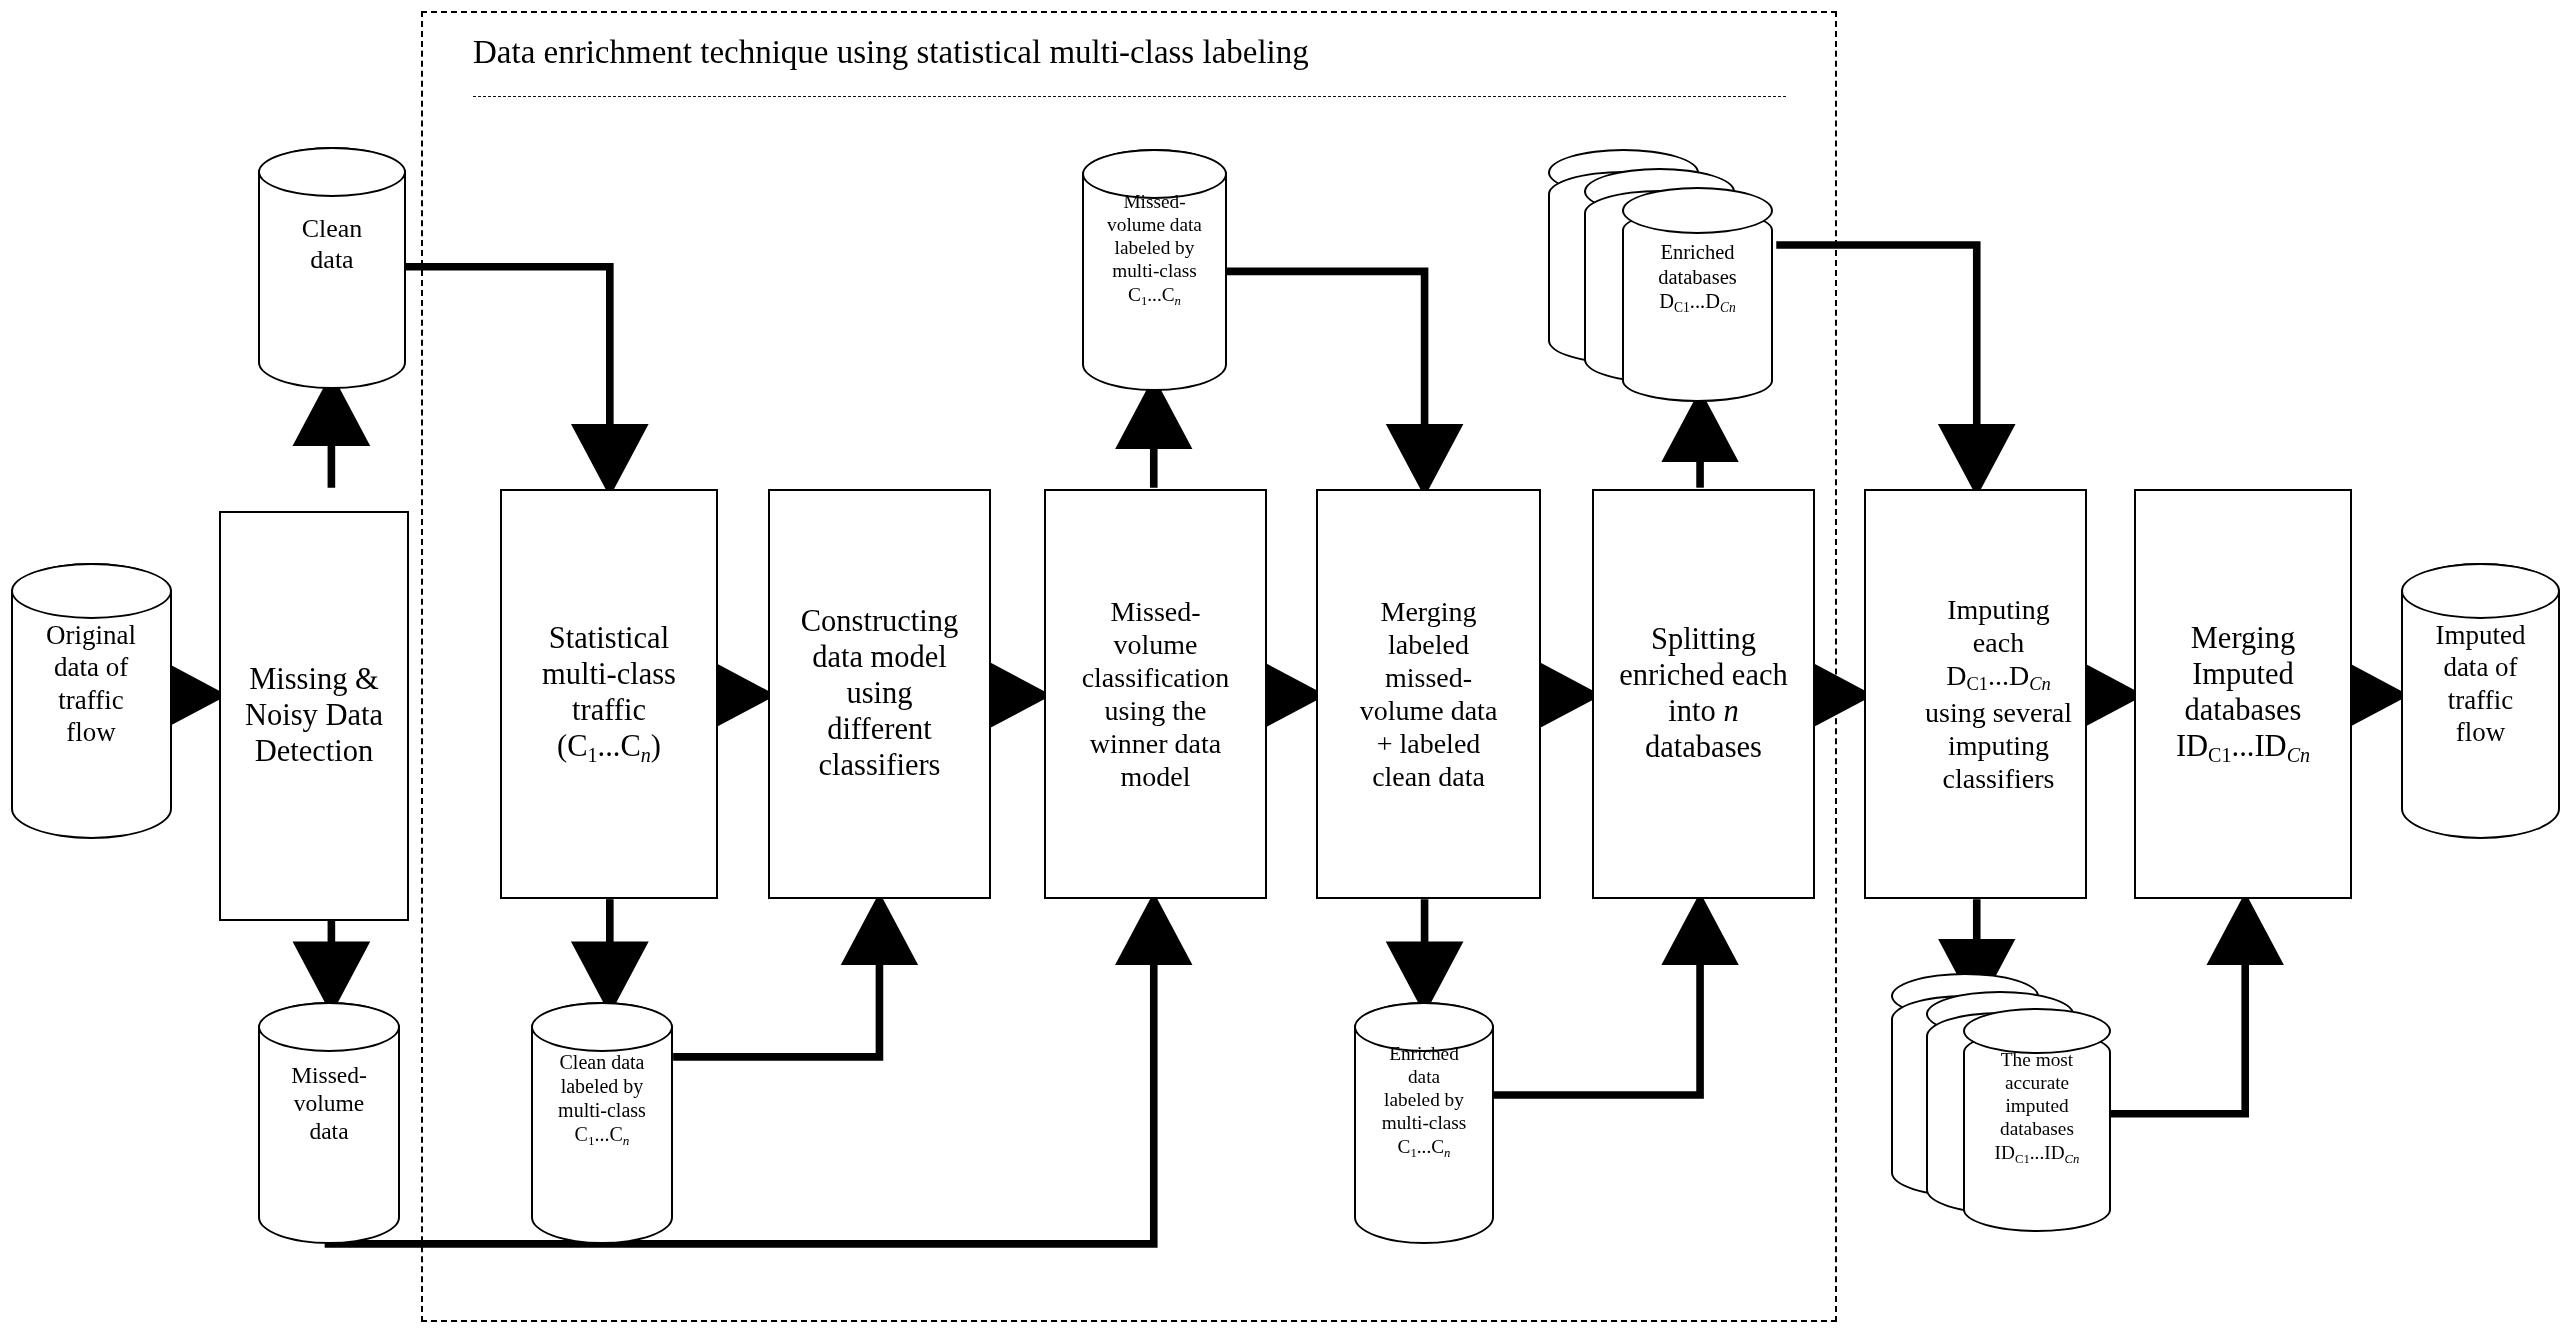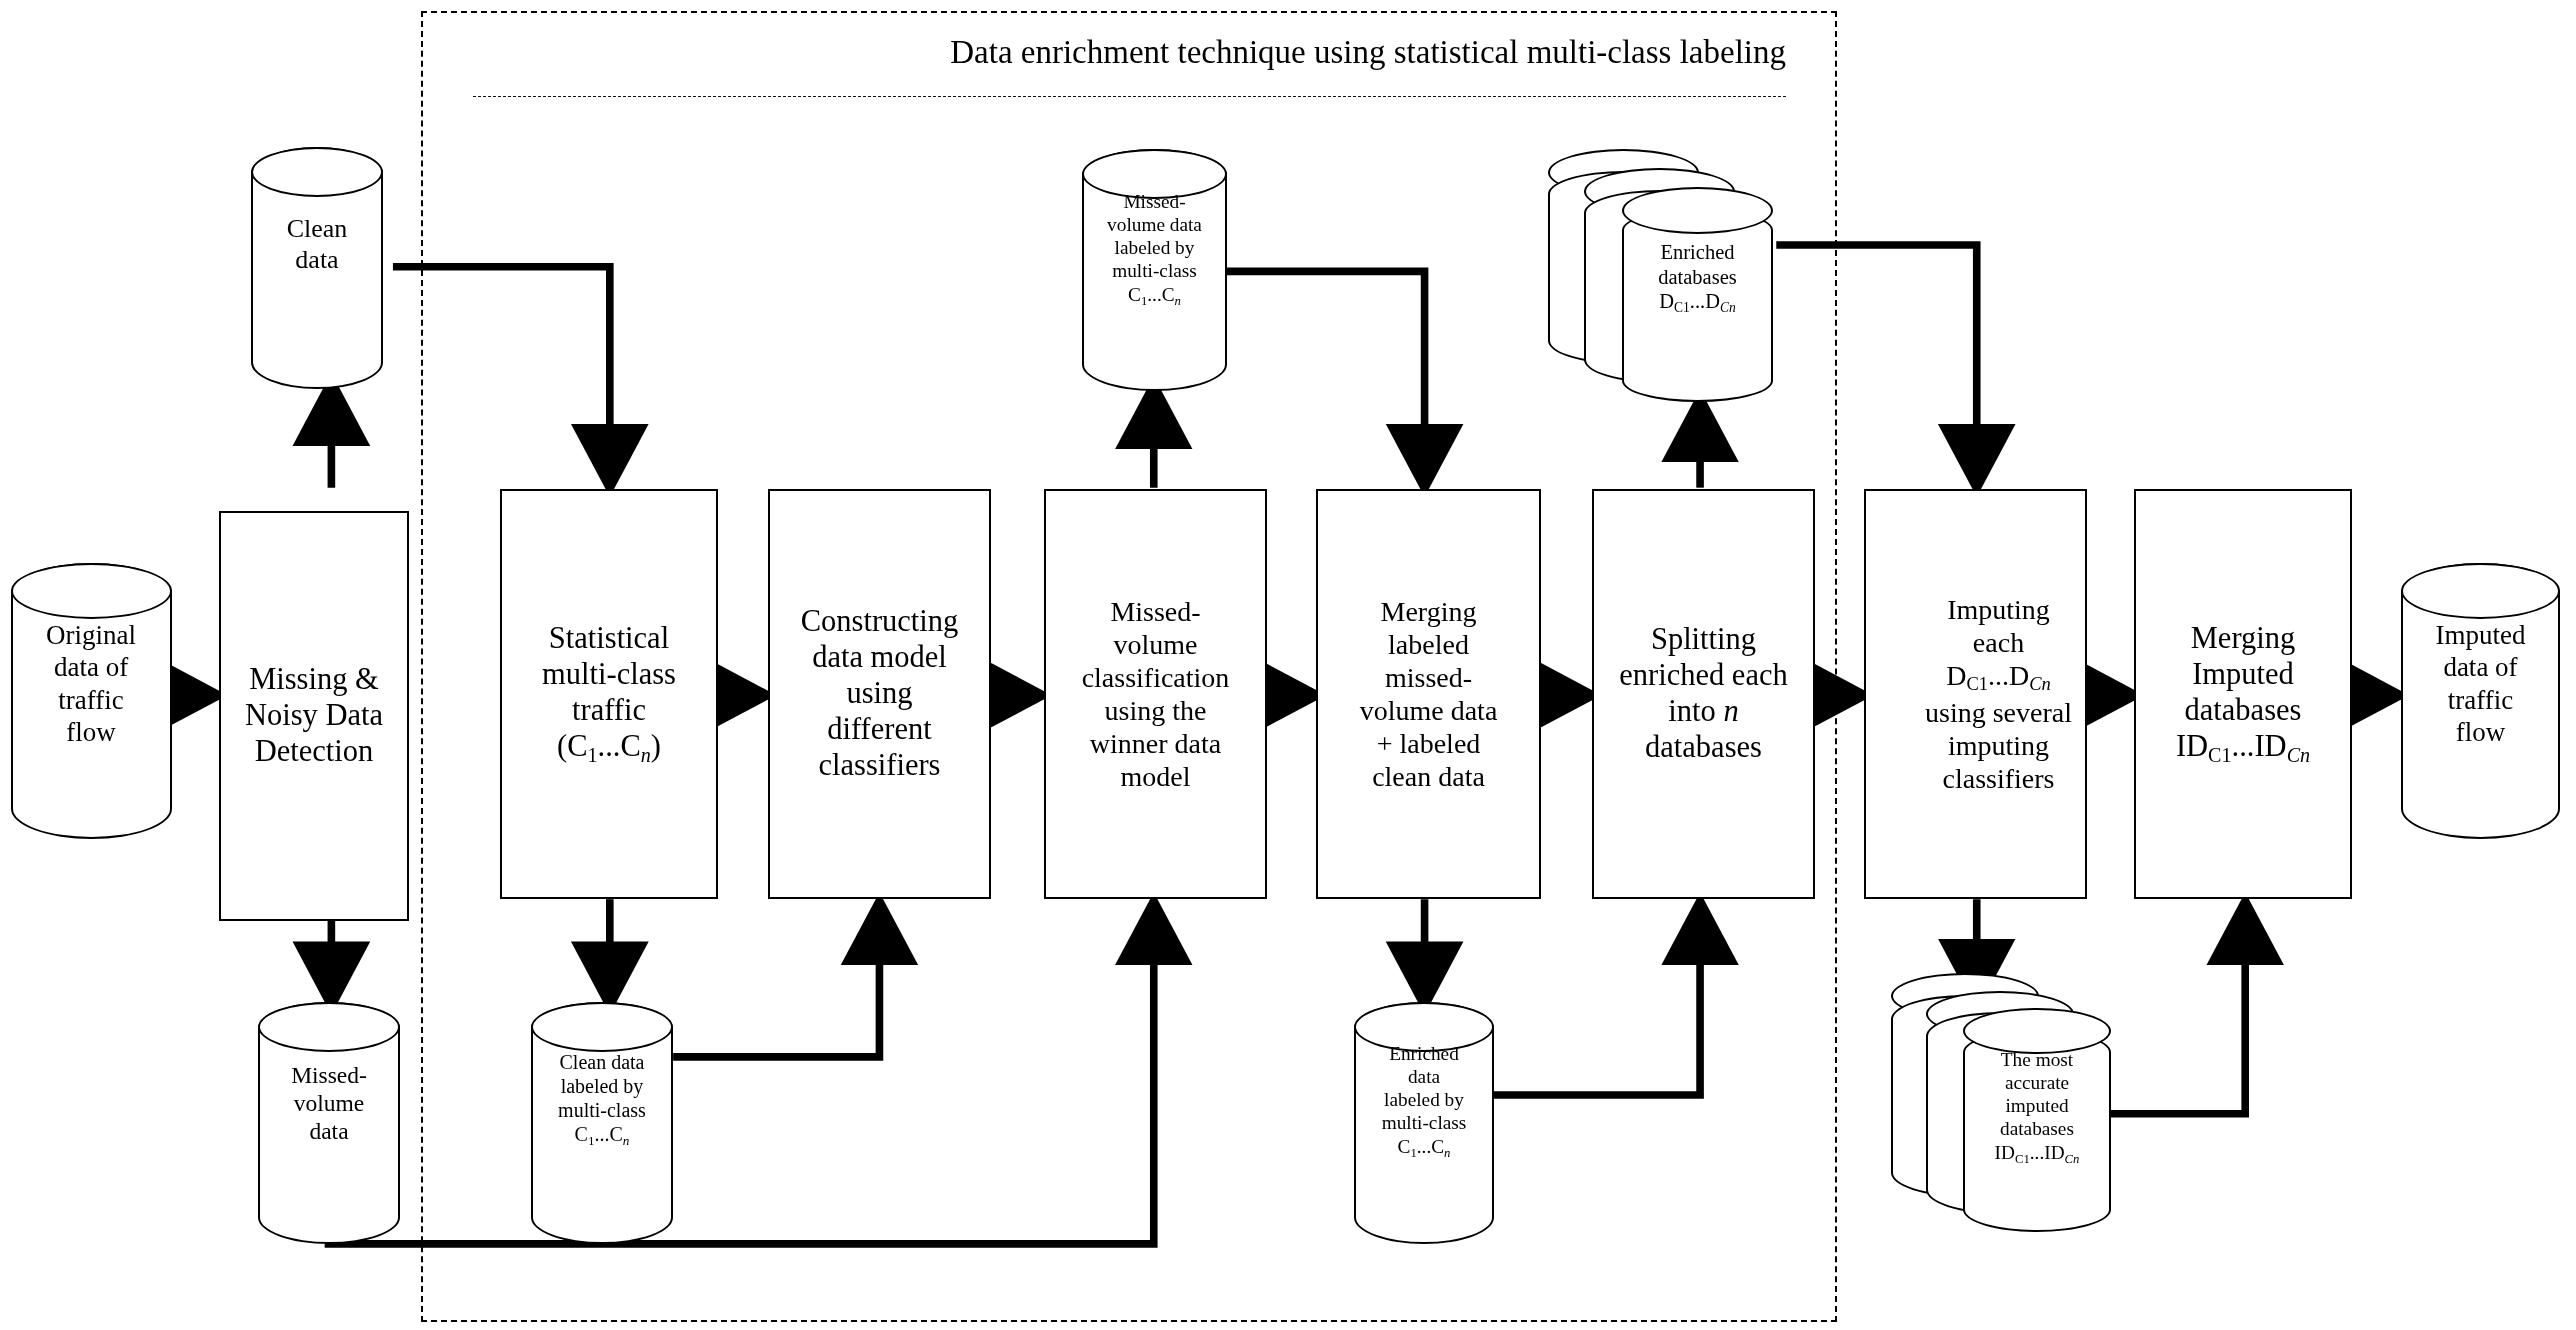--- a/index.html
+++ b/index.html
@@ -18,21 +18,21 @@
   .cyl .lid{position:absolute;left:0;top:0;width:100%;box-sizing:border-box;
             border:2.3px solid #000;border-radius:50%;background:#fff;}
   .cyl .txt{position:absolute;left:0;width:100%;text-align:center;line-height:1.2;}
 
   .stack .ghost{position:absolute;box-sizing:border-box;border:2.3px solid #000;background:#fff;}
   .stack .ghostlid{position:absolute;box-sizing:border-box;border:2.3px solid #000;
                    border-radius:50%;background:#fff;}
 
   .dashbox{position:absolute;border:2.9px dashed #000;background:transparent;}
   .thinsep{position:absolute;border-top:1.2px dashed #111;}
-  .title{position:absolute;text-align:right;font-size:33px;}
+  .title{position:absolute;text-align:left;font-size:33px;}
 
   sub{font-size:0.66em;vertical-align:-0.28em;}
   .it{font-style:italic;}
 </style>
 </head>
 <body>
 
 <div id="stage">
 
   <div class="dashbox" style="left:421px;top:10.6px;width:1412px;height:1307px;"></div>
@@ -97,21 +97,21 @@
     <div class="body"></div>
     <div class="lid" style="height:56px;"></div>
     <div class="txt" style="top:56px;font-size:27px;">
       <div>Original</div>
       <div>data of</div>
       <div>traffic</div>
       <div>flow</div>
     </div>
   </div>
 
-  <div class="cyl" style="left:251px;top:147px;width:132px;height:242px;">
+  <div class="cyl" style="left:258px;top:147px;width:148px;height:242px;">
     <div class="body"></div>
     <div class="lid" style="height:50px;"></div>
     <div class="txt" style="top:66px;font-size:26px;">
       <div>Clean</div>
       <div>data</div>
     </div>
   </div>
 
   <div class="cyl" style="left:258px;top:1002px;width:142px;height:242px;">
     <div class="body"></div>

